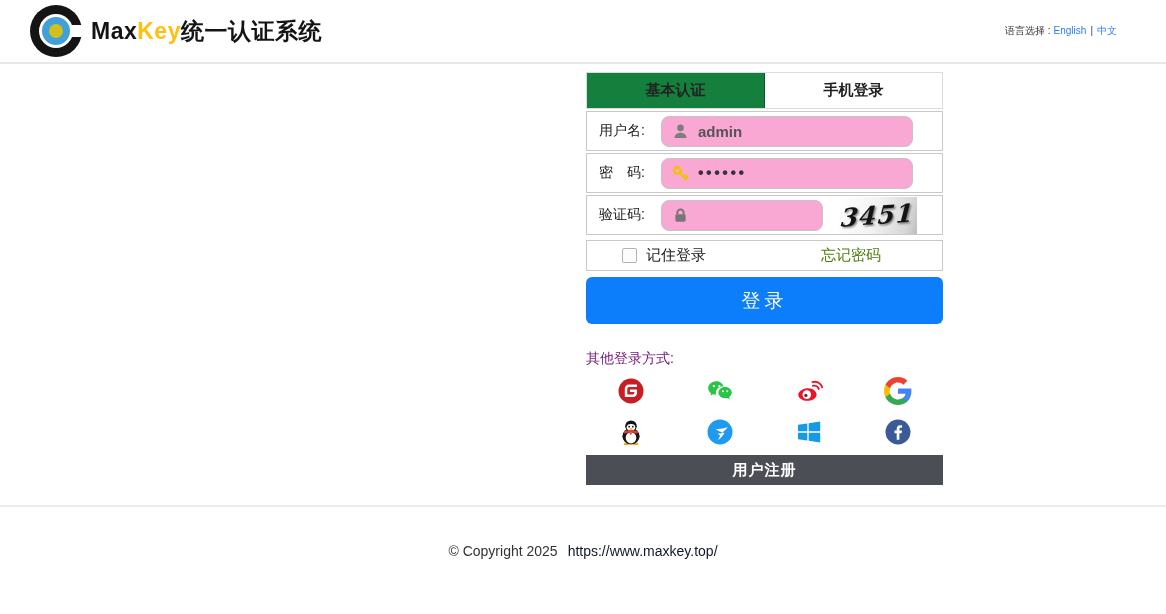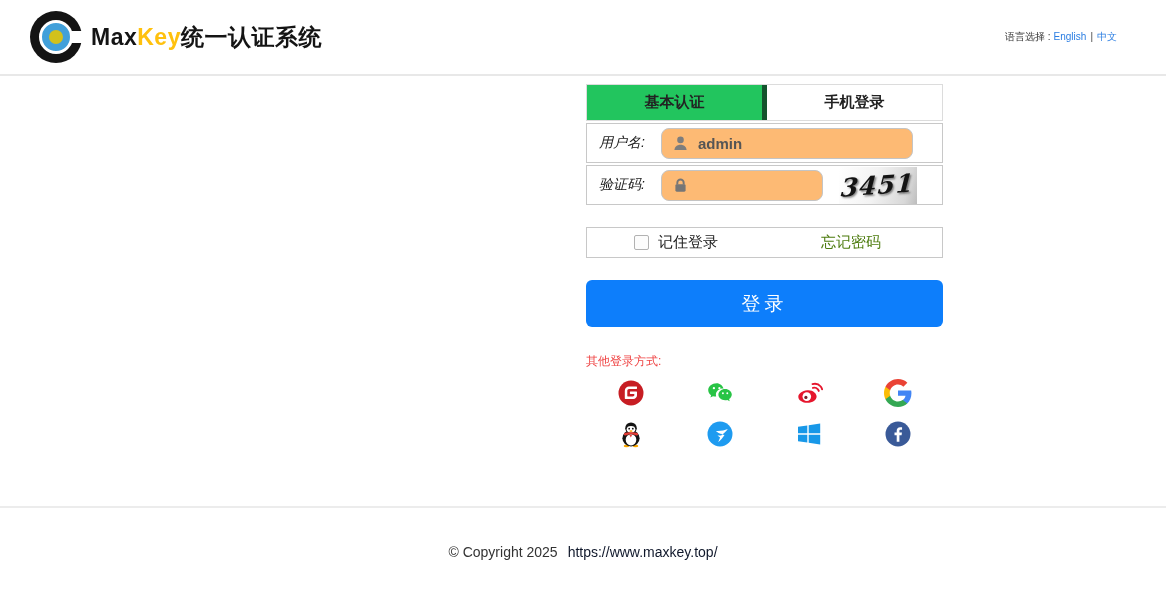--- a/index.html
+++ b/index.html
@@ -5,21 +5,21 @@
   * { box-sizing: border-box; margin: 0; padding: 0; }
   html,body { background:#fff; }
   body {
     width: 1166px;
     font-family: "Liberation Sans", "DejaVu Sans", sans-serif;
     color: #333;
   }
 
   
   .header {
-    height: 76px;
+    height: 64px;
     border-bottom: 2px solid #e8e8e8;
     display: flex; align-items: center; justify-content: space-between;
     padding: 0 46px 0 30px;
     background: #fff;
   }
   .brand { display: flex; align-items: center; gap: 9px; }
   .logo { position: relative; width: 52px; height: 52px; flex: none; }
   .logo-c { width: 52px; height: 52px; border-radius: 50%; background: #141414; }
   .logo-notch { position: absolute; top: 20px; right: -1px; width: 14px; height: 12px; background: #fff; }
   .logo-blue { position: absolute; top: 9px; left: 9px; width: 34px; height: 34px; border-radius: 50%;
@@ -31,55 +31,55 @@
   .lang a { color: #2a7de2; text-decoration: none; margin: 0 3px; cursor: pointer; }
   .lang .sep { color: #444; margin: 0 1px; }
 
   
   .main { min-height: 410px; }
   .login-panel { width: 357px; margin-left: 586px; padding-top: 8px; }
 
   .tabs { display: flex; height: 37px; border: 1px solid #dcdcdc; background: #fff; }
   .tab { flex: 1; display: flex; align-items: center; justify-content: center;
          font-size: 15px; font-weight: bold; color: #222; cursor: pointer; background: #fff; }
-  .tab.active { background: #22c55e; }
-  .tab:last-child { border-left: 5px solid #14532d; }
+  .tab.active { background: #15803d; }
+  .tab:last-child { border-left: 1px solid #14532d; }
 
   .form-row { display: flex; align-items: center; border: 1px solid #c8c8c8;
               height: 40px; margin-top: 2px; padding-left: 12px; background: #fff; }
-  .flabel { width: 62px; flex: none; font-size: 14px; color: #1a1a1a; font-style: italic; }
+  .flabel { width: 62px; flex: none; font-size: 14px; color: #1a1a1a; }
   .input-box { display: flex; align-items: center; gap: 9px; border: 1px solid #c4c4c4;
-               border-radius: 8px; height: 31px; padding: 0 10px; background: #fdba74; }
+               border-radius: 8px; height: 31px; padding: 0 10px; background: #f9a8d4; }
   .input-box.wide { width: 252px; }
   .input-box.narrow { width: 162px; }
   .field-icon { width: 17px; height: 17px; flex: none; display: flex; }
   .field-icon svg { width: 100%; height: 100%; }
   .input-value { font-size: 15px; font-weight: bold; color: #555; }
   .dots { font-size: 16px; letter-spacing: 2.5px; color: #30343a; font-weight: bold; line-height: 1; }
 
   .captcha-img { margin-left: auto; margin-right: 25px; width: 78px; height: 37px; cursor: pointer;
                  background: linear-gradient(105deg, #ffffff 0%, #f3f3f3 45%, #d8d8d8 85%, #bdbdbd 100%);
                  display: flex; align-items: center; justify-content: center; }
   .captcha-text { font-family: "DejaVu Serif", serif; font-style: italic; font-weight: bold;
                   font-size: 25px; color: #141414; letter-spacing: 1px;
                   transform: rotate(-4deg) skewX(-8deg);
                   text-shadow: 1.5px 1.5px 2px rgba(40,40,40,.55); }
 
   .remember-row { display: flex; align-items: center; border: 1px solid #c8c8c8;
-                  height: 31px; margin-top: 22px; padding-left: 47px; font-size: 15px; background: #fff; }
+                  height: 31px; margin-top: 5px; padding-left: 35px; font-size: 15px; background: #fff; }
   .checkbox { width: 15px; height: 15px; border: 1px solid #b2b2b2; border-radius: 2px;
               background: #fcfcfc; margin-right: 9px; cursor: pointer; flex: none; }
   .remember-label { color: #1a1a1a; }
   .forgot-link { margin-left: auto; margin-right: 61px; color: #4d7c0f; text-decoration: none; cursor: pointer; }
 
-  .login-btn { display: block; width: 100%; height: 47px; margin-top: 22px;
+  .login-btn { display: block; width: 100%; height: 47px; margin-top: 6px;
                background: #0d7efb; border: none; border-radius: 6px;
                color: #fff; font-size: 19px; letter-spacing: 4px; cursor: pointer; font-family: inherit; }
 
-  .other-label { margin-top: 26px; font-size: 12px; color: #ef4444; }
+  .other-label { margin-top: 26px; font-size: 14px; color: #701a75; }
   .providers { display: grid; grid-template-columns: repeat(4, 1fr); justify-items: center;
                margin-top: 9px; row-gap: 13px; }
   .provider { width: 28px; height: 28px; cursor: pointer; }
   .provider svg { width: 100%; height: 100%; display: block; }
 
   .register-bar { margin-top: 9px; height: 30px; background: #4c4e55; color: #fff;
                   display: flex; align-items: center; justify-content: center;
                   font-size: 15px; font-weight: bold; letter-spacing: 1px; cursor: pointer; }
 
   
@@ -122,20 +122,33 @@
         <span class="field-icon">
           <svg viewBox="0 0 16 16">
               <circle cx="8" cy="4.6" r="3.1" fill="#7d7d7d"></circle>
               <path d="M2.3 14.2c0-3.1 2.5-5.1 5.7-5.1s5.7 2 5.7 5.1z" fill="#7d7d7d"></path>
             </svg>
         </span>
         <span class="input-value">admin</span>
       </div>
     </div>
 
+    <div class="form-row">
+      <span class="flabel">密　码:</span>
+      <div class="input-box wide">
+        <span class="field-icon">
+          <svg viewBox="0 0 18 18">
+              <circle cx="5.8" cy="5.8" r="3.4" fill="none" stroke="#f3c200" stroke-width="2.6"></circle>
+              <path d="M8.5 8.5 L15.2 15.2" stroke="#f3c200" stroke-width="2.4" stroke-linecap="round"></path>
+              <path d="M12.1 12.1 l2.2 -1.9 M14.1 14.1 l2.2 -1.9" stroke="#f3c200" stroke-width="2.1" fill="none" stroke-linecap="round"></path>
+            </svg>
+        </span>
+        <span class="input-value dots">••••••</span>
+      </div>
+    </div>
 
     <div class="form-row">
       <span class="flabel">验证码:</span>
       <div class="input-box narrow">
         <span class="field-icon">
           <svg viewBox="0 0 16 16">
               <path d="M5 7V5.4a3 3 0 0 1 6 0V7" fill="none" stroke="#767676" stroke-width="1.8"></path>
               <rect x="3.2" y="6.8" width="9.6" height="7" rx="1.3" fill="#767676"></rect>
             </svg>
         </span>
@@ -220,20 +233,21 @@
           </svg>
       </div>
       <div class="provider">
         <svg viewBox="0 0 28 28">
             <circle cx="14" cy="14" r="12.5" fill="#3a5a98"></circle>
             <path fill="#fff" d="M15.4 21.8v-6.6h2.2l.33-2.6h-2.53v-1.66c0-.75.21-1.26 1.29-1.26h1.38V7.36c-.24-.03-1.06-.1-2.01-.1-1.99 0-3.35 1.21-3.35 3.44v1.92H10.5v2.6h2.21v6.6h2.69z"></path>
           </svg>
       </div>
     </div>
 
+    <div class="register-bar">用户注册</div>
   </div>
 </div>
 
 <div class="footer">
   <p>
     <span>© Copyright 2025</span><a>https://www.maxkey.top/</a>
   </p>
 </div>
 
 </body></html>

